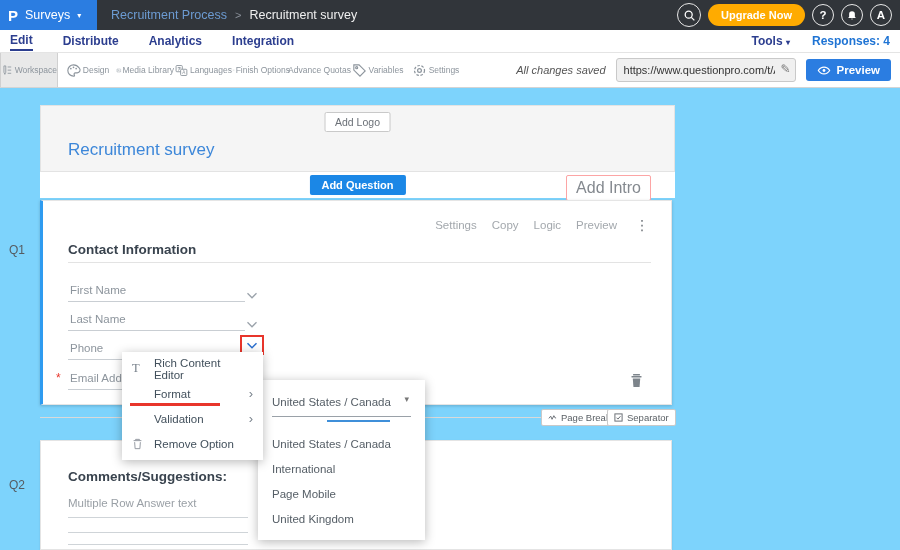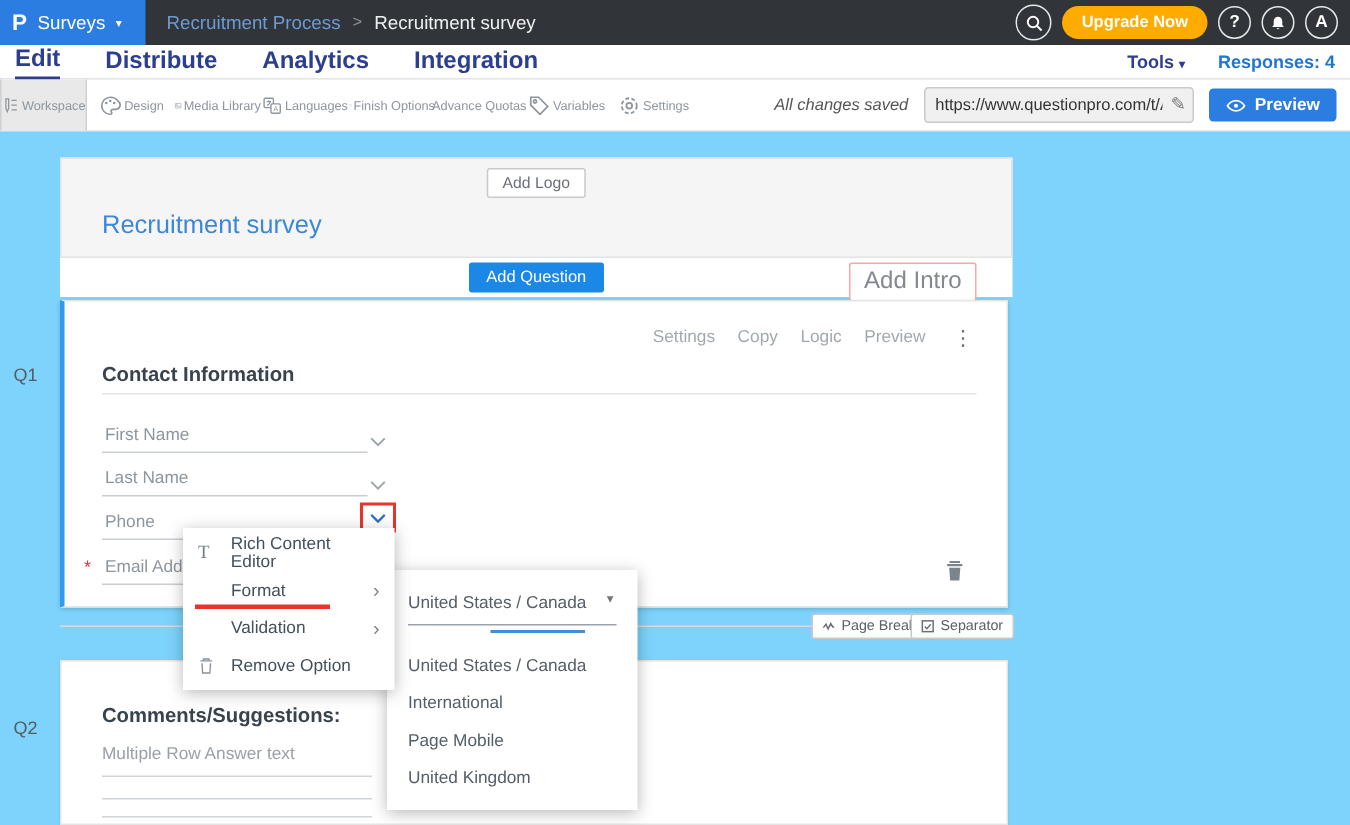--- a/index.html
+++ b/index.html
@@ -21,21 +21,21 @@
   .topbar-right { margin-left:auto; display:flex; align-items:center; gap:7px; padding-right:8px; }
   .circle-btn { width:22px; height:22px; border:1.4px solid #e8e8e8; border-radius:50%;
                 display:flex; align-items:center; justify-content:center; color:#fff;
                 font-size:11.5px; font-weight:bold; cursor:pointer; }
   .circle-btn.search { width:24px; height:24px; }
   .upgrade-btn { background:#ffab00; color:#fff; font-weight:bold; font-size:11px;
                  border:none; border-radius:12px; padding:5px 13px; cursor:pointer; }
 
   
   .navrow { height:22px; background:#fff; display:flex; align-items:center; padding:0 10px; }
-  .nav-tab { font-size:16px; color:#2c3e8f; font-weight:bold; margin-right:30px;
+  .nav-tab { font-size:12px; color:#2c3e8f; font-weight:bold; margin-right:30px;
              cursor:pointer; padding:2px 0; }
   .nav-tab.active { border-bottom:2px solid #2c3e8f; }
   .navrow-right { margin-left:auto; display:flex; align-items:center; gap:22px; }
   .tools { font-size:12px; color:#2c3e8f; font-weight:bold; cursor:pointer; }
   .tools .caret { color:#2c3e8f; }
   .responses { font-size:12px; color:#1f74d4; font-weight:bold; cursor:pointer; }
 
   
   .toolbar { height:36px; background:#fff; border-top:1px solid #e4e4e4;
              border-bottom:1px solid #d4d4d4; display:flex; align-items:stretch; }
@@ -61,21 +61,21 @@
   .survey-header { position:absolute; left:40px; top:17px; width:635px; height:67px;
                    background:#f5f5f5; border:1px solid #e3e3e3; }
   .add-logo-btn { position:absolute; left:50%; transform:translateX(-50%); top:6px;
                   background:#fff; border:1px solid #c9c9c9; border-radius:2px;
                   font-size:10.5px; color:#6b7077; padding:3px 10px; cursor:pointer; }
   .survey-title { position:absolute; left:27px; top:34px; font-size:17px; color:#3d87d9; }
 
   .action-strip { position:absolute; left:40px; top:84px; width:635px; height:26px; background:#fff; }
   .add-question-btn { position:absolute; left:50%; transform:translateX(-50%); top:3px;
                       background:#1b87e6; border:none; border-radius:2px; color:#fff;
-                      font-weight:normal; font-size:11px; padding:4px 12px; cursor:pointer; }
+                      font-weight:bold; font-size:11px; padding:4px 12px; cursor:pointer; }
   .add-intro-btn { position:absolute; right:24px; top:3px; background:#fff;
                    border:1px solid #fca5a5; border-radius:2px; color:#84898f;
                    font-size:16px; padding:3px 9px; cursor:pointer; }
 
   .q-label { position:absolute; left:9px; font-size:12px; color:#555b61; }
 
   .q1-card { position:absolute; left:40px; top:112px; width:632px; height:205px; background:#fff;
              border:1px solid #e5e5e5; border-left:3px solid #2e9bf0;
              box-shadow:0 1px 3px rgba(0,0,0,0.18); }
   .q-actions { position:absolute; top:16px; right:22px; display:flex; align-items:center; gap:15px; }

